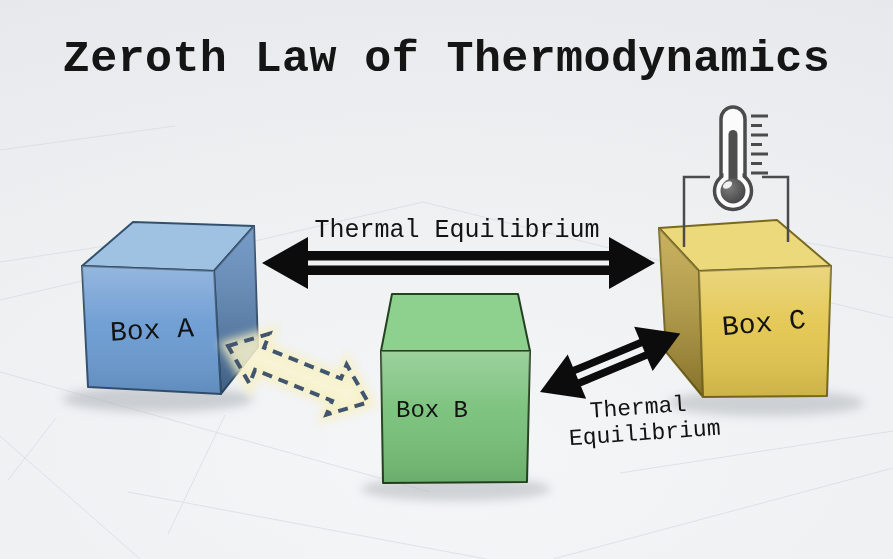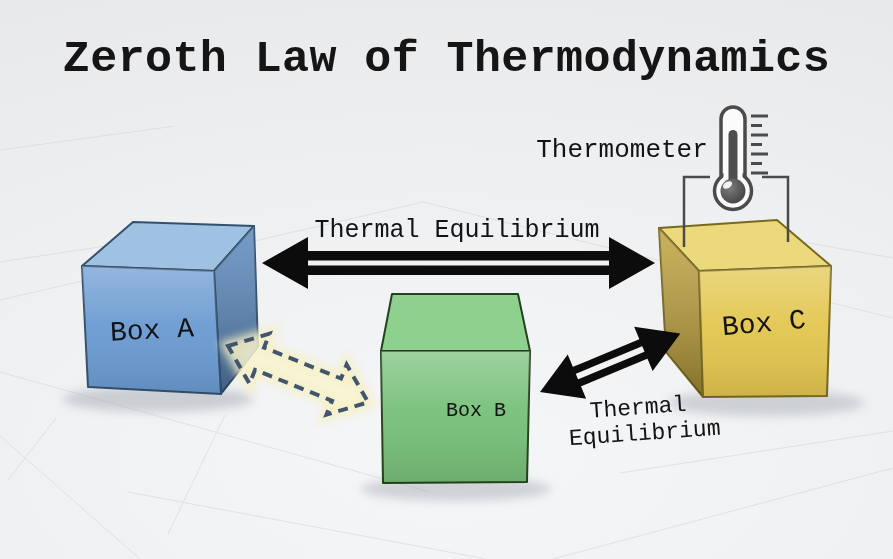--- a/index.html
+++ b/index.html
@@ -14,21 +14,21 @@
     font-size:45px;font-weight:700;letter-spacing:.4px;color:#151515;white-space:nowrap;
   }
   .lbl{position:absolute;transform:translate(-50%,-50%);white-space:nowrap;color:#131313;}
   .thermo-lbl{left:622px;top:150px;font-size:26px;}
   .te-top{left:457px;top:230px;font-size:25px;}
   .te-bottom{
     left:639px;top:422px;font-size:23px;width:142px;white-space:normal;
     text-align:center;line-height:1.12;transform:translate(-50%,-50%) rotate(-4deg);
   }
   .box-a-lbl{left:152px;top:331px;font-size:28px;transform:translate(-50%,-50%) rotate(-3deg);}
-  .box-b-lbl{left:476px;top:410px;font-size:20px;}
+  .box-b-lbl{left:432px;top:410px;font-size:24px;}
   .box-c-lbl{left:764px;top:324px;font-size:28px;transform:translate(-50%,-50%) rotate(-5deg);}
 </style>
 </head>
 <body>
 
 <div class="canvas">
 
   <svg width="893" height="559" viewBox="0 0 893 559">
     <defs>
       <linearGradient id="gFace" x1="0" y1="0" x2="0" y2="1">
@@ -132,20 +132,19 @@
       <rect x="33" y="3" width="86" height="7.5"></rect>
     </g>
 
     <g transform="translate(228,346) rotate(21.9)">
       <polygon points="0,0 34,-27 34,-12 117,-12 117,-27 151,0 117,27 117,12 34,12 34,27" fill="#f9f4d0" stroke-width="12" opacity=".85" filter="url(#fBlurSmall)" stroke="#f6f0c2"></polygon>
       <polygon points="0,0 34,-27 34,-12 117,-12 117,-27 151,0 117,27 117,12 34,12 34,27" fill="none" stroke-width="4" stroke-dasharray="10 7" stroke="#41566e"></polygon>
     </g>
   </svg>
 
   <div class="title">Zeroth Law of Thermodynamics</div>
-  <div class="lbl thermo-lbl">Thermometer</div>
   <div class="lbl te-top">Thermal Equilibrium</div>
   <div class="lbl te-bottom">Thermal Equilibrium</div>
   <div class="lbl box-a-lbl">Box A</div>
   <div class="lbl box-b-lbl">Box B</div>
   <div class="lbl box-c-lbl">Box C</div>
 
 </div>
 
 </body></html>

